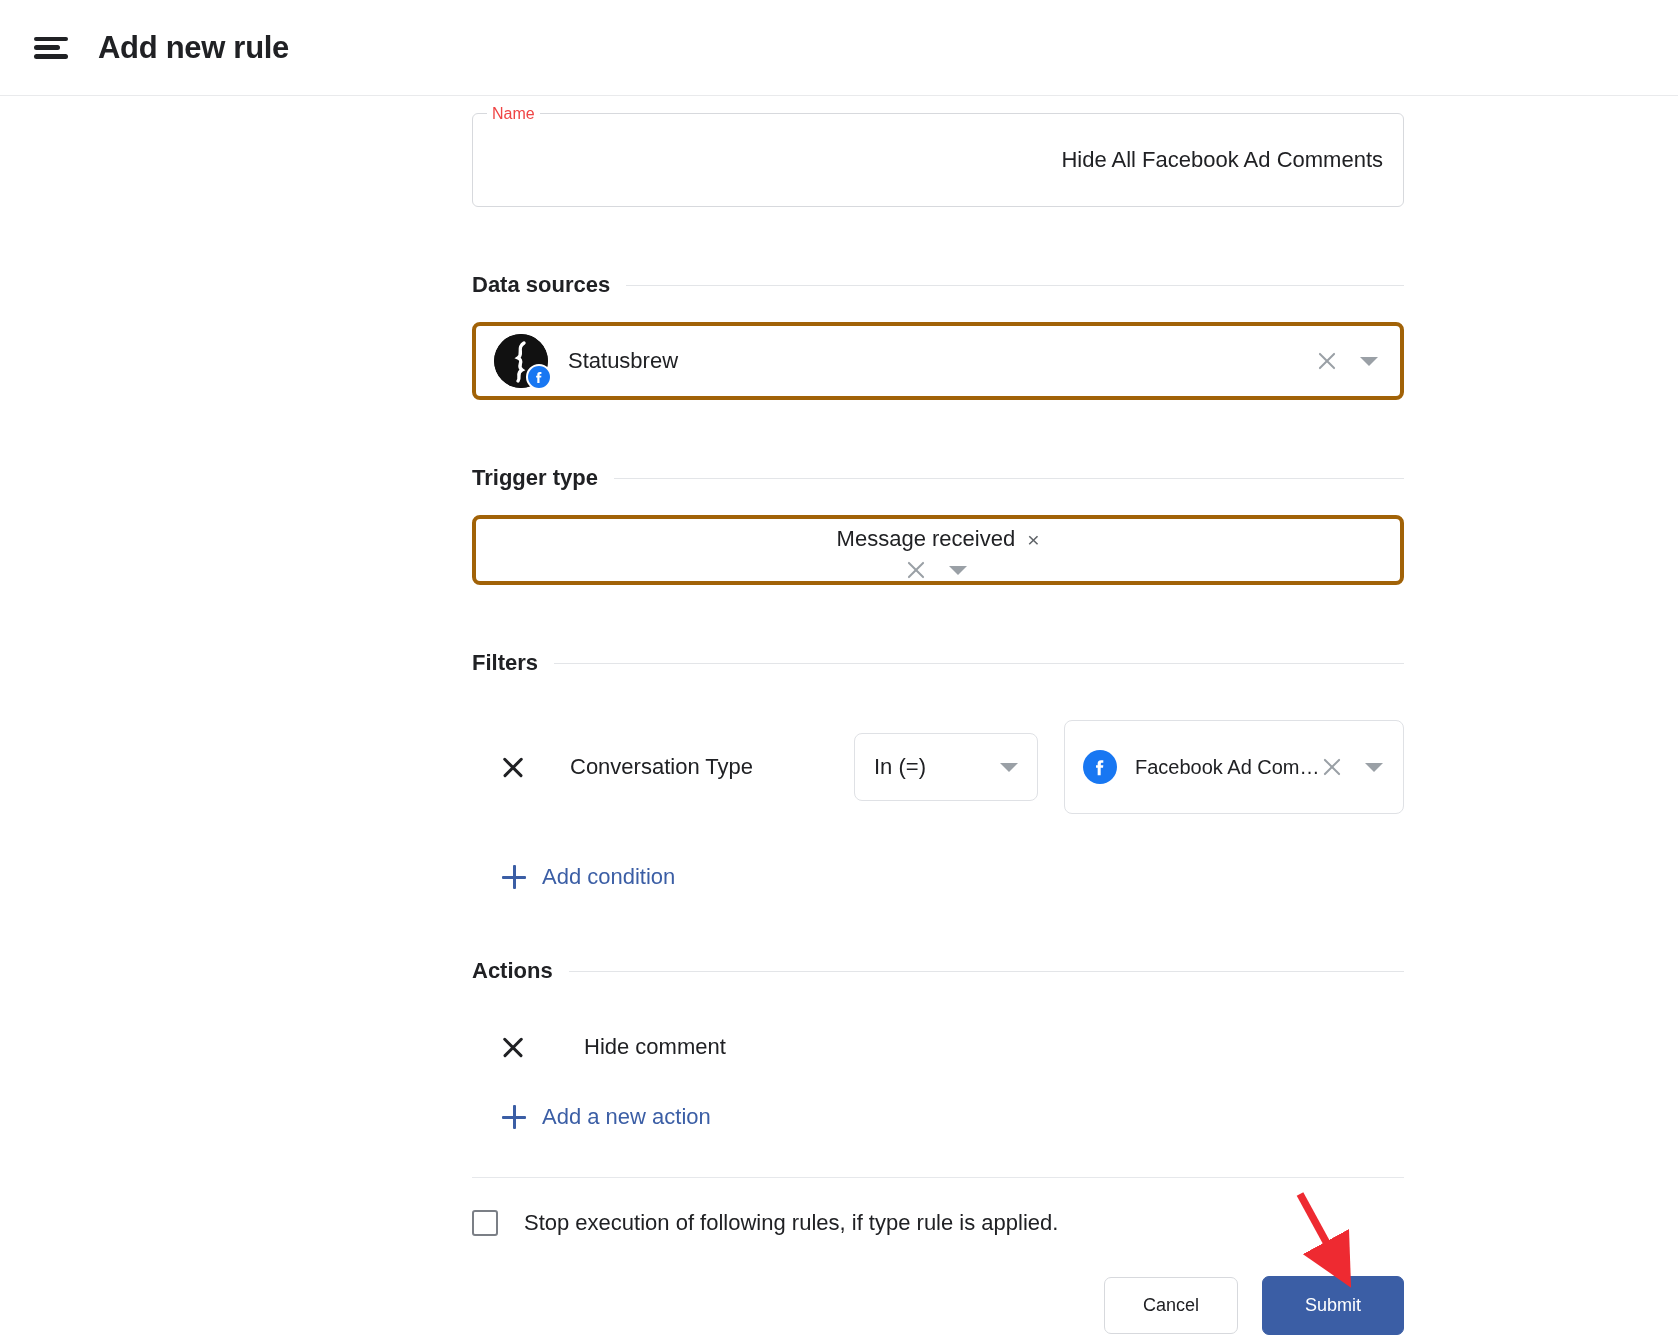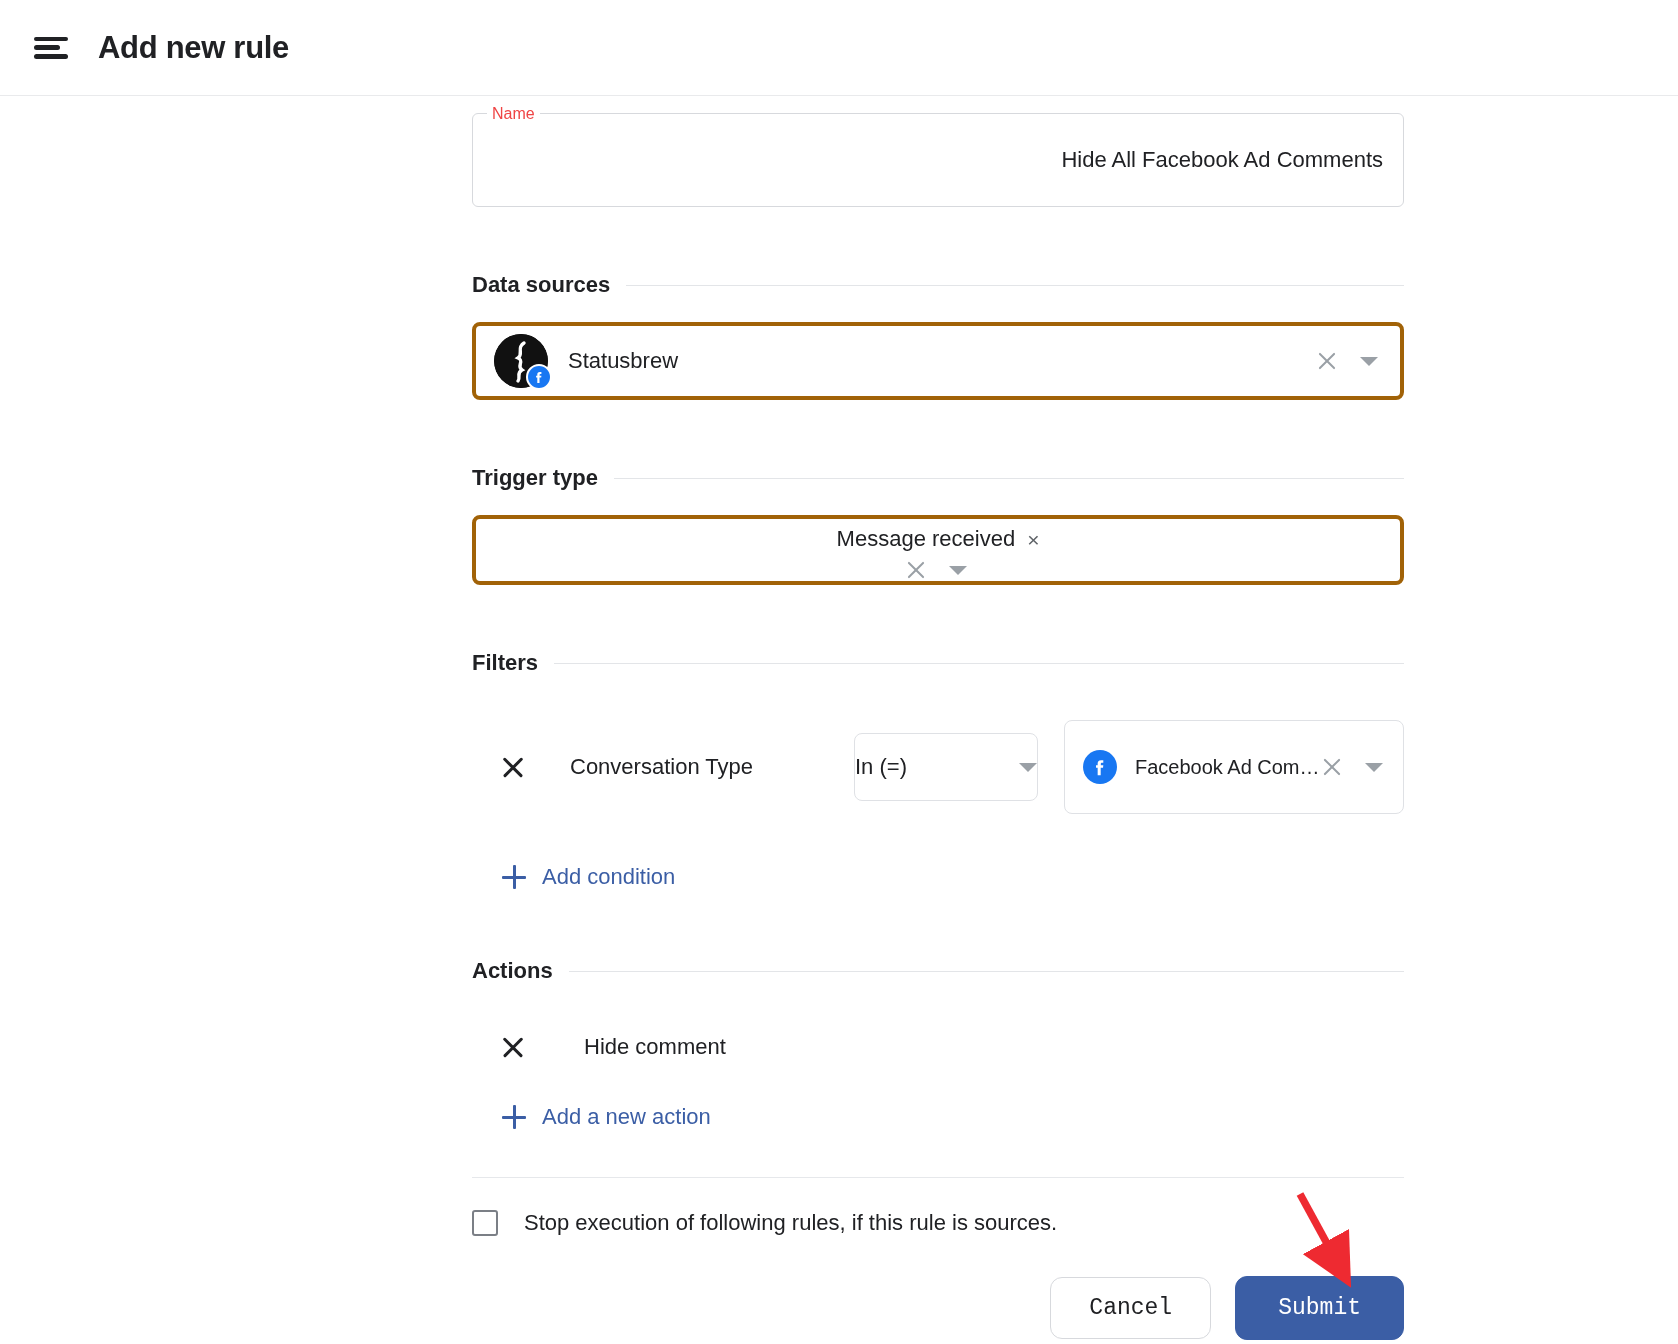--- a/index.html
+++ b/index.html
@@ -187,21 +187,21 @@
   .row-remove::after  { transform: rotate(-45deg); }
 
   .filter-label {
     font-size: 22px; color: #202124;
     margin-left: 44px; width: 284px; flex: none;
   }
   .operator-box {
     width: 184px; height: 68px; flex: none;
     border: 1px solid #dfe1e5; border-radius: 8px;
     display: flex; align-items: center; justify-content: space-between;
-    padding: 0 0; font-size: 22px; color: #202124; cursor: pointer;
+    padding: 0 19px; font-size: 22px; color: #202124; cursor: pointer;
   }
   .value-box {
     flex: 1; height: 94px; margin-left: 26px;
     border: 1px solid #dfe1e5; border-radius: 8px;
     display: flex; align-items: center; padding: 0 16px 0 18px;
     min-width: 0;
   }
   .value-chip { display: flex; align-items: center; gap: 18px; flex: 1; min-width: 0; }
   .fb-round {
     width: 34px; height: 34px; border-radius: 50%; background: #1877f2;
@@ -245,22 +245,22 @@
     width: 26px; height: 26px; border: 2px solid #7b7f86; border-radius: 3px;
     background: #fff; flex: none; cursor: pointer;
   }
   .checkbox-label { font-size: 22px; color: #202124; margin-left: 26px; }
 
   .button-row {
     display: flex; justify-content: flex-end; align-items: center;
     gap: 24px; margin-top: 40px;
   }
   .btn {
-    font-size: 23px; border-radius: 12px; cursor: pointer;
-    font-family: Liberation Mono, monospace;
+    font-size: 18px; border-radius: 7px; cursor: pointer;
+    font-family: Liberation Sans, sans-serif;
   }
   .btn-cancel {
     background: #ffffff; color: #202124;
     border: 1px solid #d7d9dd; padding: 17px 38px;
   }
   .btn-submit {
     background: #3b5ea5; color: #ffffff; border: 1px solid #3b5ea5;
     padding: 18px 42px;
   }
 
@@ -385,21 +385,21 @@
     <div class="add-link action">
       <span class="plus"></span>
       <span>Add a new action</span>
     </div>
 
     
     <div class="divider"></div>
 
     <div class="bottom-row">
       <div class="checkbox"></div>
-      <div class="checkbox-label">Stop execution of following rules, if this rule is sources.</div>
+      <div class="checkbox-label">Stop execution of following rules, if type rule is applied.</div>
     </div>
 
     <div class="button-row">
       <button class="btn btn-cancel">Cancel</button>
       <button class="btn btn-submit">Submit</button>
     </div>
 
   </div>
 
   <svg class="arrow-anno" viewBox="0 0 90 110">

